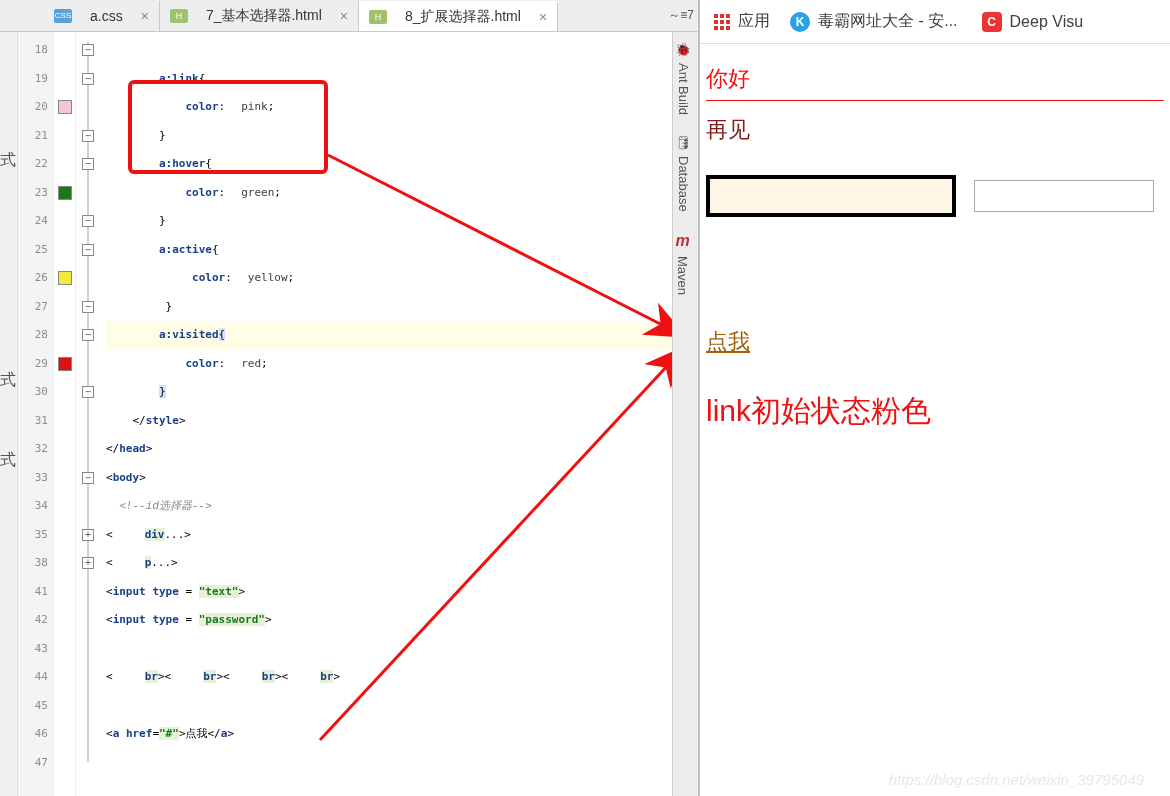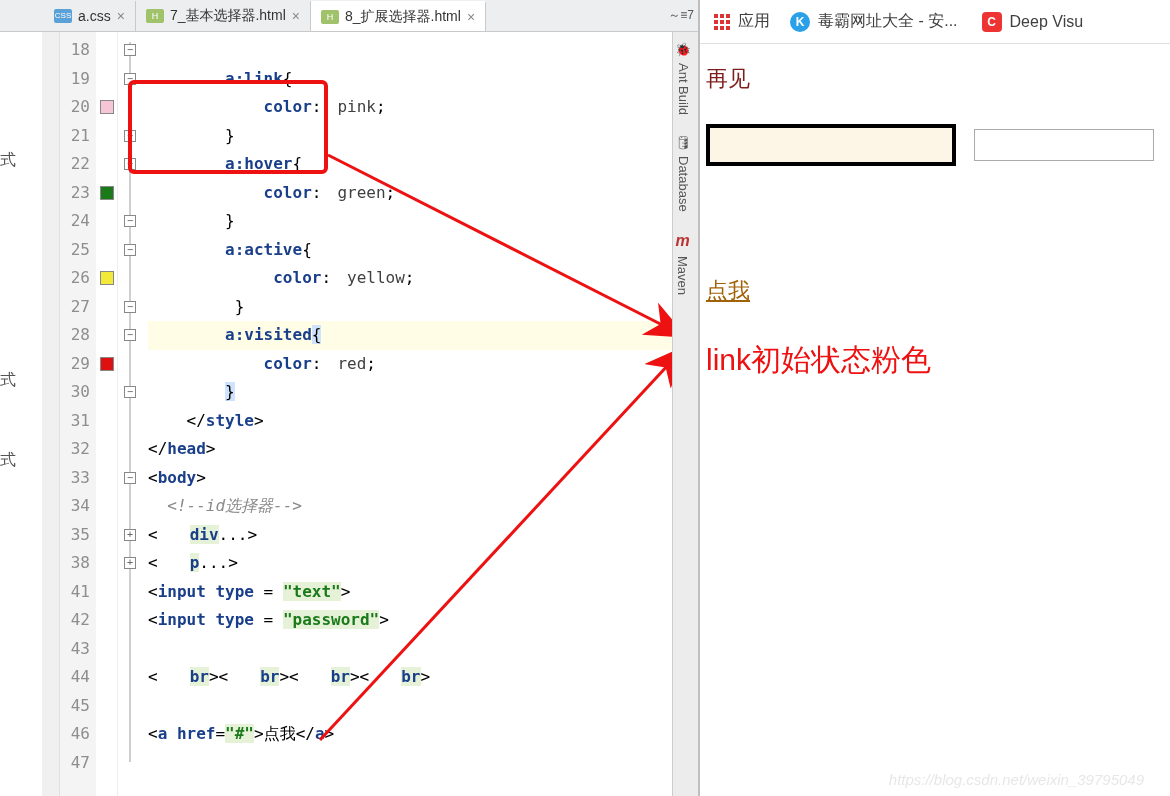--- a/index.html
+++ b/index.html
@@ -15,33 +15,33 @@
   .main { display: flex; width: 100%; height: 100%; }
   .ide-pane { width: 700px; height: 100%; position: relative; border-right: 2px solid #bfbfbf; background: #fff; }
   .browser-pane { flex: 1; height: 100%; background: #fff; position: relative; padding-top: 0; }
   
   .tab-bar {
     display: flex; align-items: center; height: 32px;
     background: #eceef0; border-bottom: 1px solid #c9c9c9;
     padding-left: 44px; gap: 0;
   }
   .tab {
-    display: flex; align-items: center; gap: 6px;
+    display: flex; align-items: center; gap: 18px;
     padding: 4px 10px; height: 30px;
     background: #eceef0; border-right: 1px solid #c9c9c9;
     font-size: 14px; color: #333;
   }
   .tab.active { background: #fff; border-top: 2px solid transparent; }
   .tab .icon { width: 18px; height: 14px; display: inline-block; }
   .css-file-icon { background: #5aa1d8; color: #fff; font-size: 8px; text-align: center; line-height: 14px; border-radius: 2px; }
   .html-file-icon { background: #9fc26a; color: #fff; font-size: 9px; text-align: center; line-height: 14px; border-radius: 2px; }
   .tab-close { color: #888; font-size: 14px; cursor: pointer; }
   .tab-right { margin-left: auto; display: flex; align-items: center; gap: 4px; padding-right: 4px; color: #555; font-size: 12px;}
   
-  .editor-area { display: flex; height: calc(100% - 32px); background: #fff; font-family: Consolas, monospace; font-size: 16px; padding-left: 42px; }
+  .editor-area { display: flex; height: calc(100% - 32px); background: #fff; font-family: Consolas, monospace; font-size: 11px; }
   .left-strip { width: 18px; background: #f0f0f0; border-right: 1px solid #e0e0e0; }
   .gutter {
     width: 36px; background: #f4f4f4; text-align: right;
     padding: 4px 6px 4px 0; color: #8e8e8e; line-height: 28.5px;
   }
   .markers { width: 22px; background: #fff; border-right:1px solid #eee; position: relative; }
   .marker { width: 14px; height: 14px; position: absolute; left: 4px; border: 1px solid #888; }
   .folds { width: 26px; background: #fff; position: relative; }
   .fold { position: absolute; left: 6px; width: 12px; height: 12px; border: 1px solid #888; background: #fff; font-size: 10px; line-height: 10px; text-align: center; color: #666;}
   .fold.minus::before{content:"−";}
@@ -239,20 +239,21 @@
             <span>毒霸网址大全 - 安...</span>
           </div>
           <div class="bk-item">
             <span class="circle-icon" style="background: rgb(238, 51, 51); color: rgb(255, 255, 255); font-weight: bold; border-radius: 4px;">C</span>
             <span>Deep Visu</span>
           </div>
         </div>
     </div>
 
     <div class="page-content">
+      <div class="pink-text">你好</div>
       <div class="black-text">再见</div>
       <div class="input-row">
         <div class="fake-text-input"></div>
         <div class="fake-pass-input"></div>
       </div>
       <div style="height:110px"></div>
       <a href="#" class="link-demo">点我</a>
       <div style="height:34px"></div>
       <div class="annotation">link初始状态粉色</div>
     </div>

